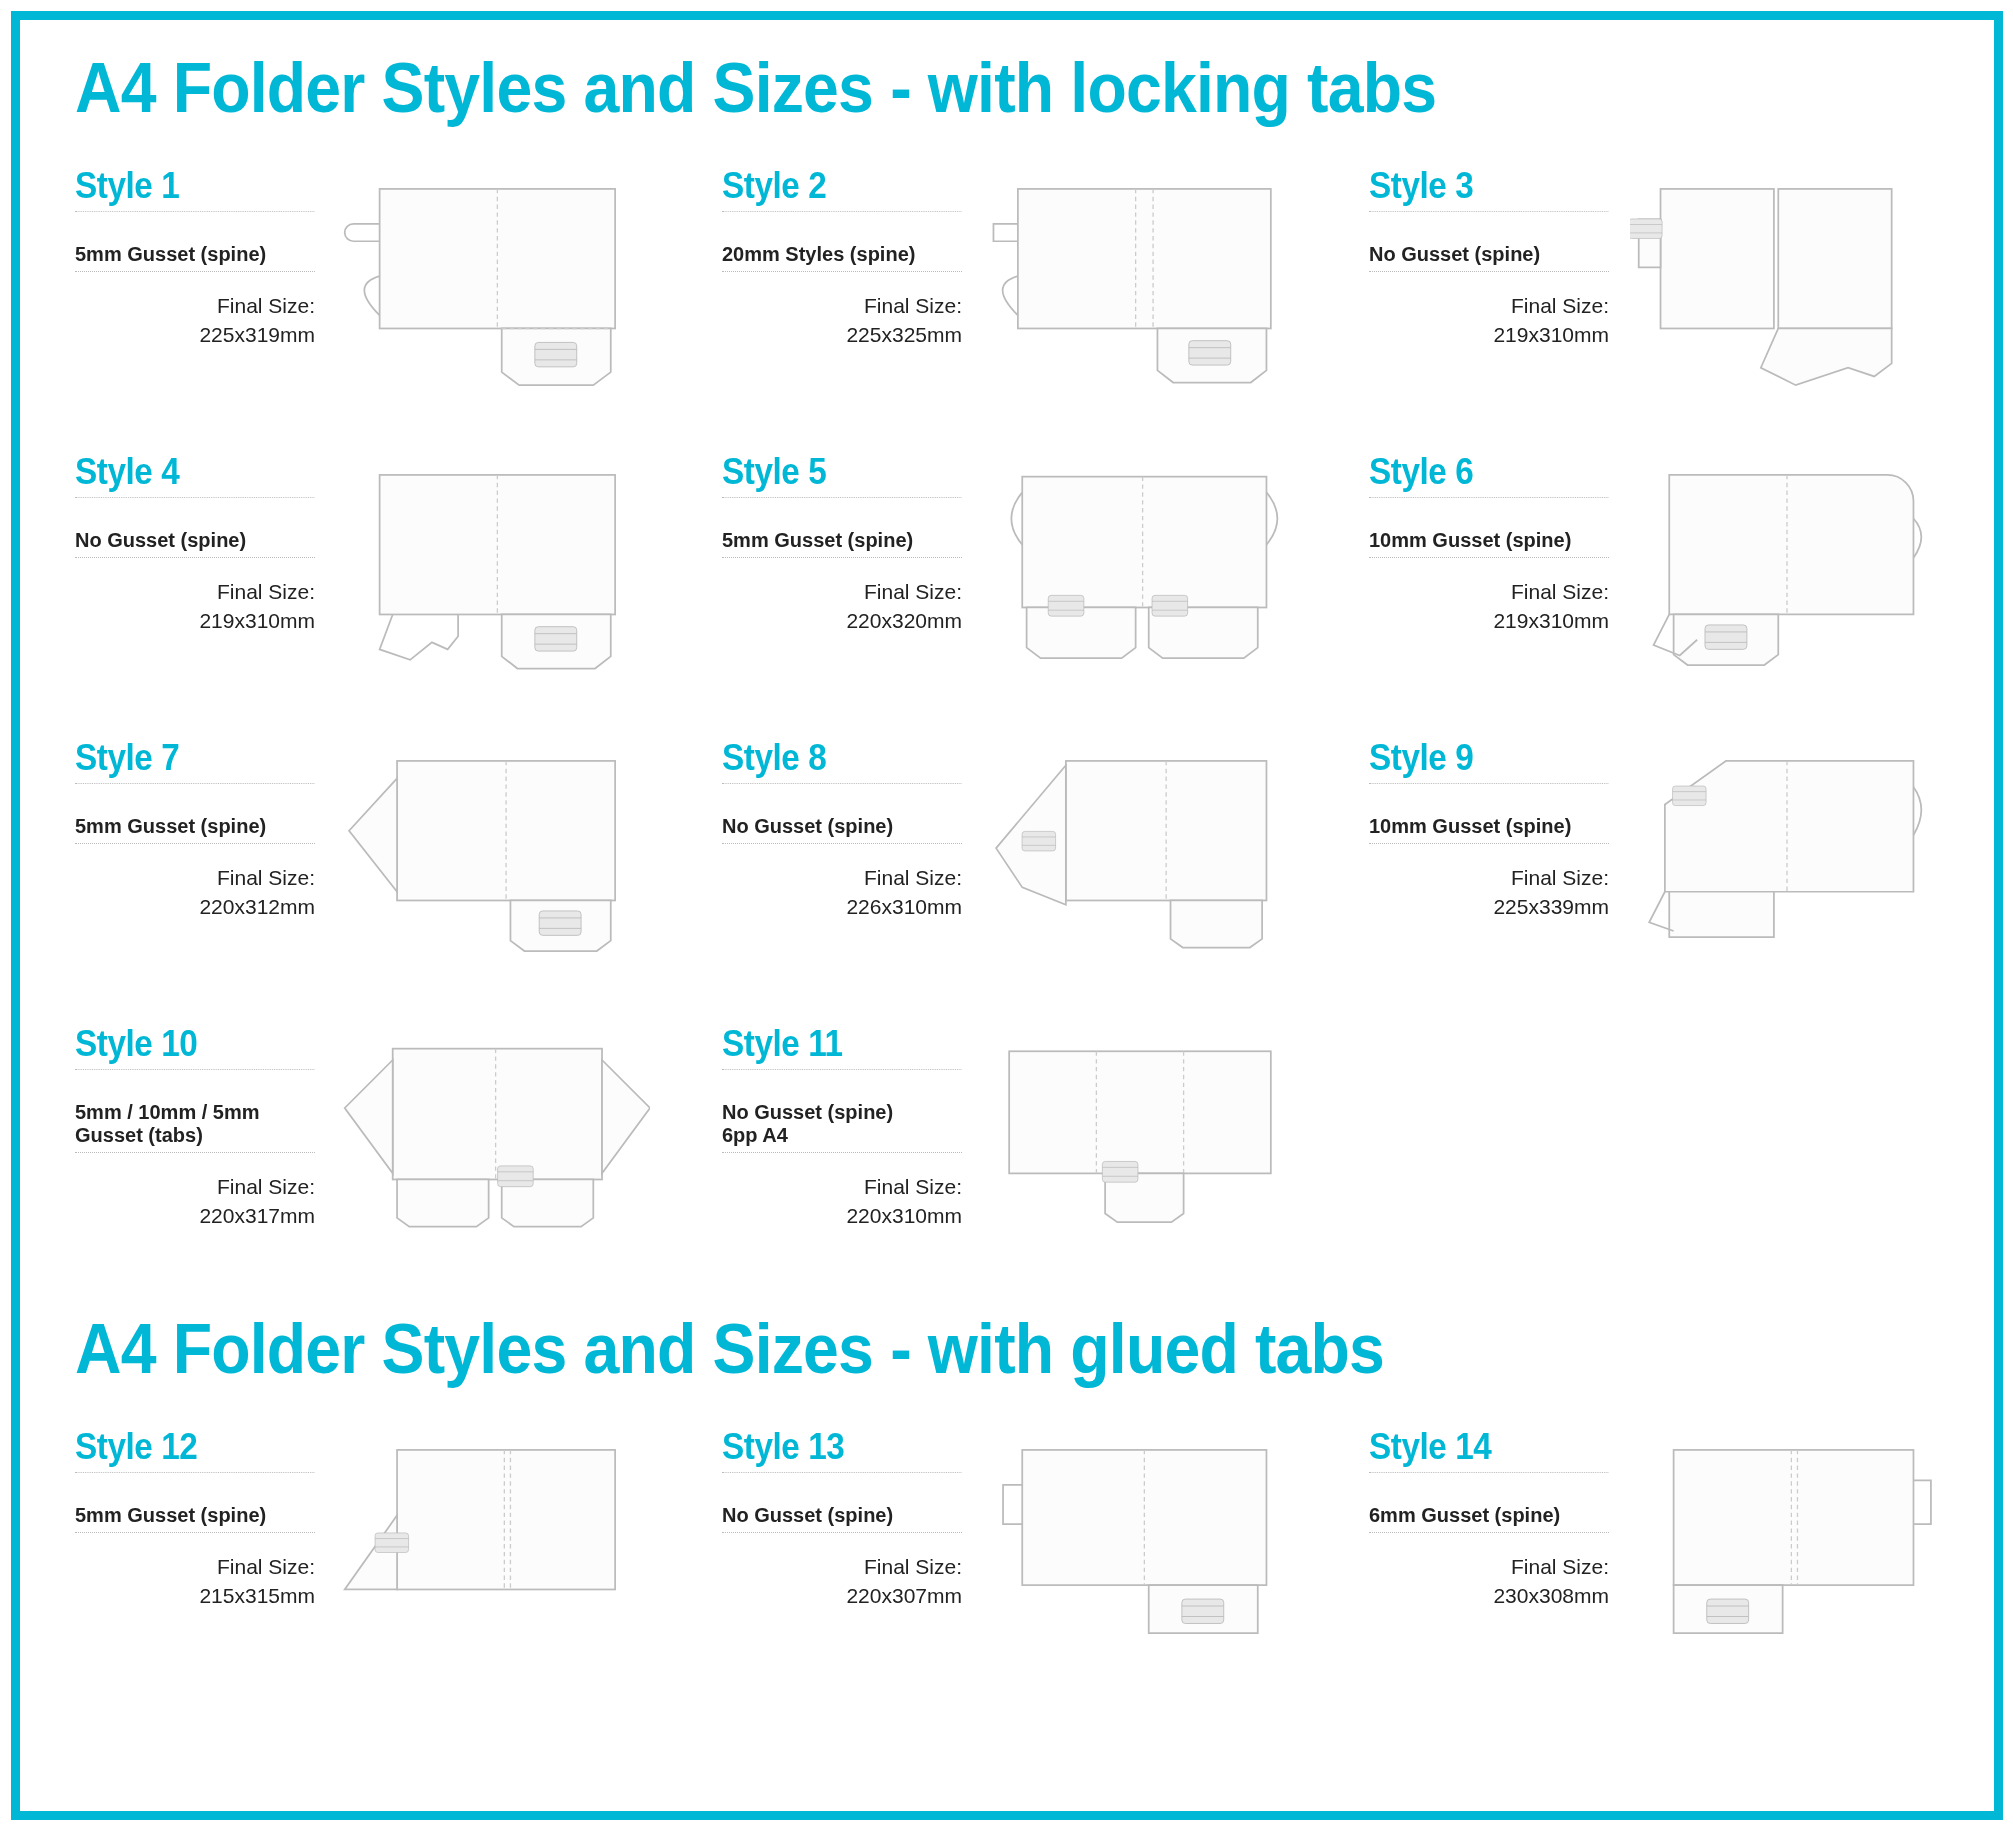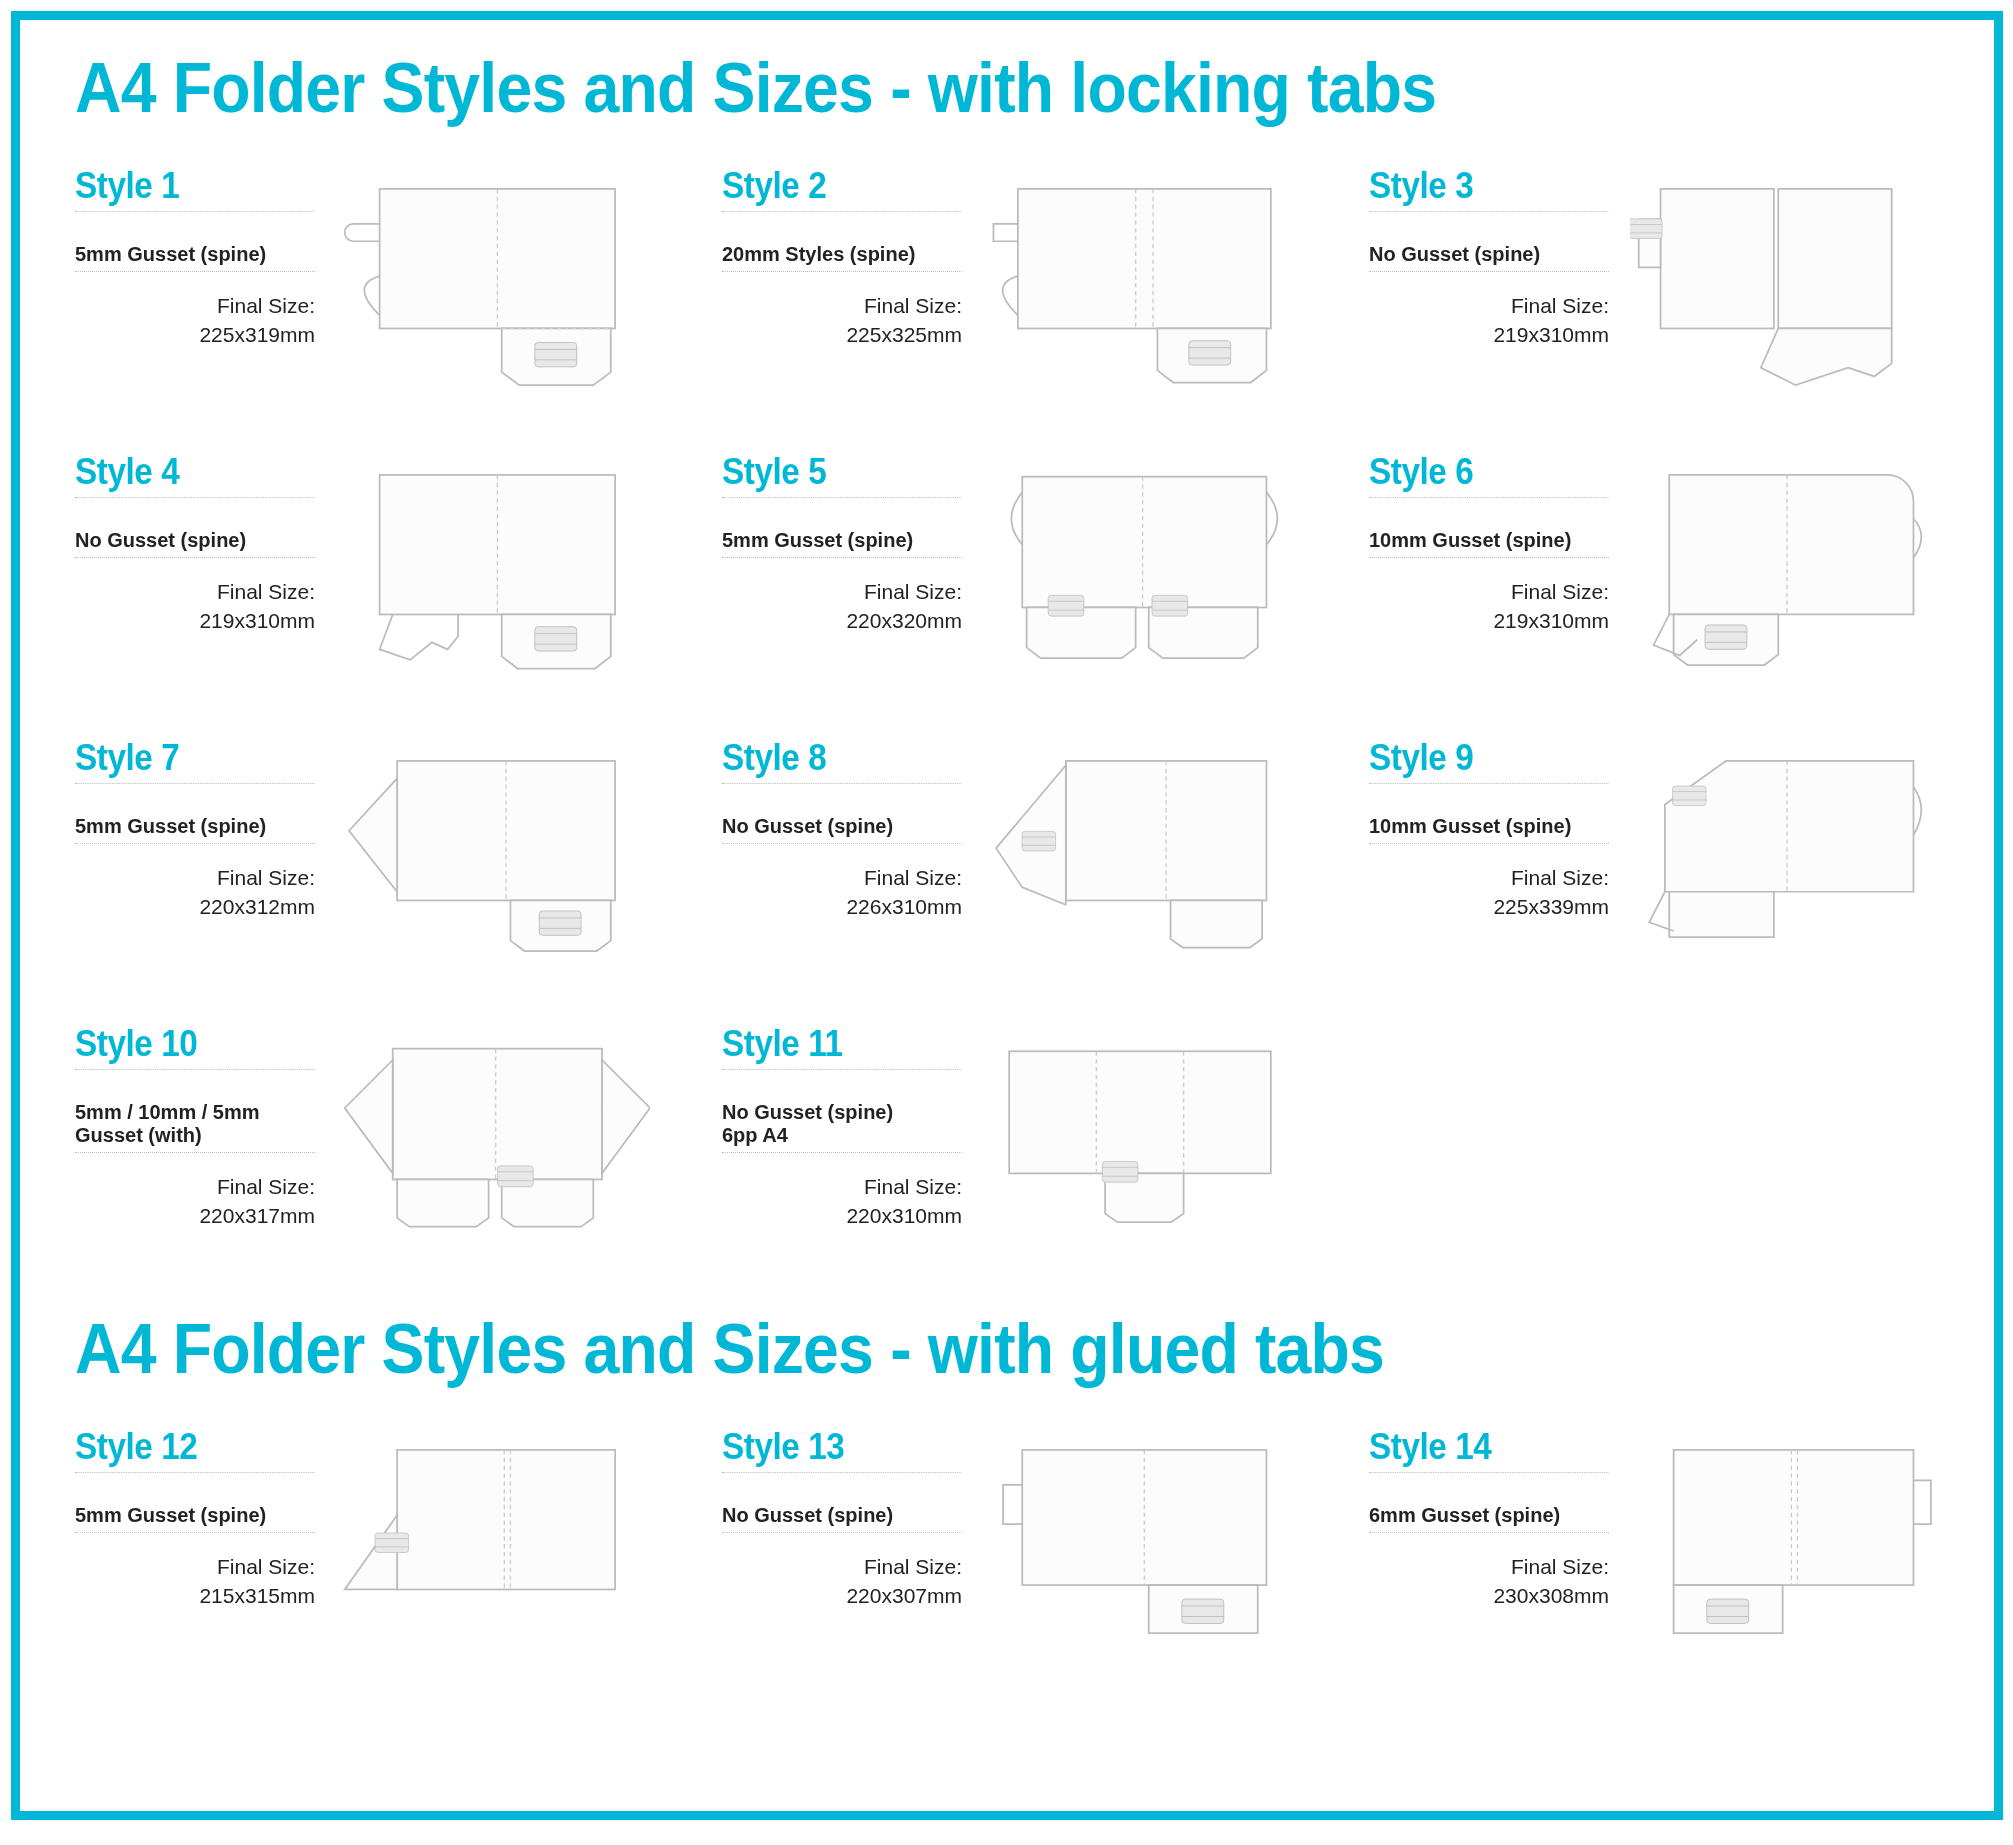--- a/index.html
+++ b/index.html
@@ -196,21 +196,21 @@
           <div class="diagram">
             <svg viewBox="0 0 360 250">
               <use href="#dia-s9"></use>
             </svg>
           </div>
         </div>
         <div class="item">
           <div class="info">
             <div class="style-name">Style 10</div>
             <div class="gusset" style="white-space: pre-line;">5mm / 10mm / 5mm
-Gusset (with)</div>
+Gusset (tabs)</div>
             <div class="size" style="white-space: pre-line;">Final Size:
 220x317mm</div>
           </div>
           <div class="diagram">
             <svg viewBox="0 0 360 250">
               <use href="#dia-s10"></use>
             </svg>
           </div>
         </div>
         <div class="item">

